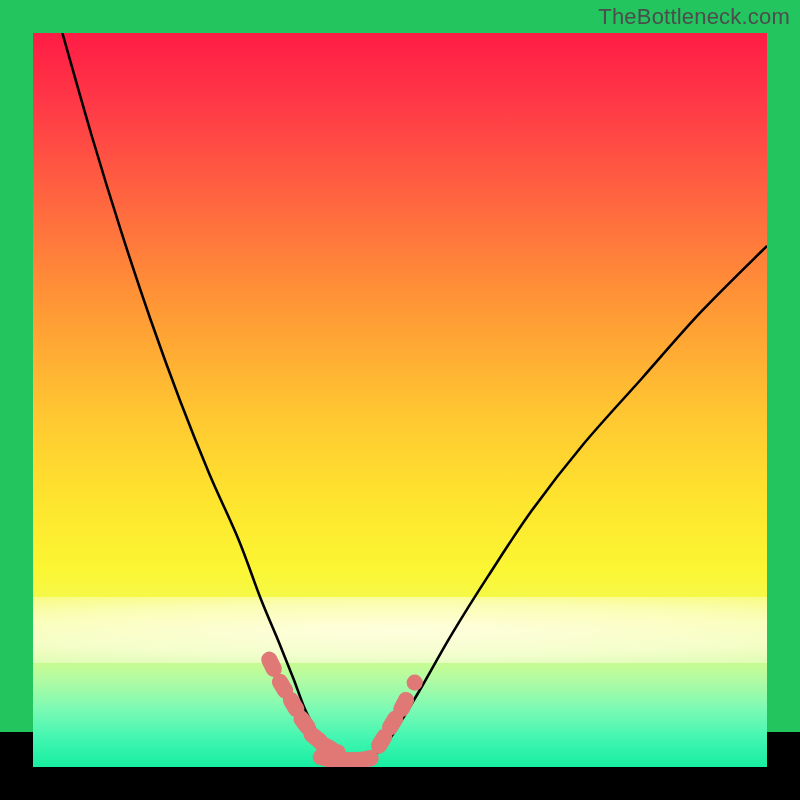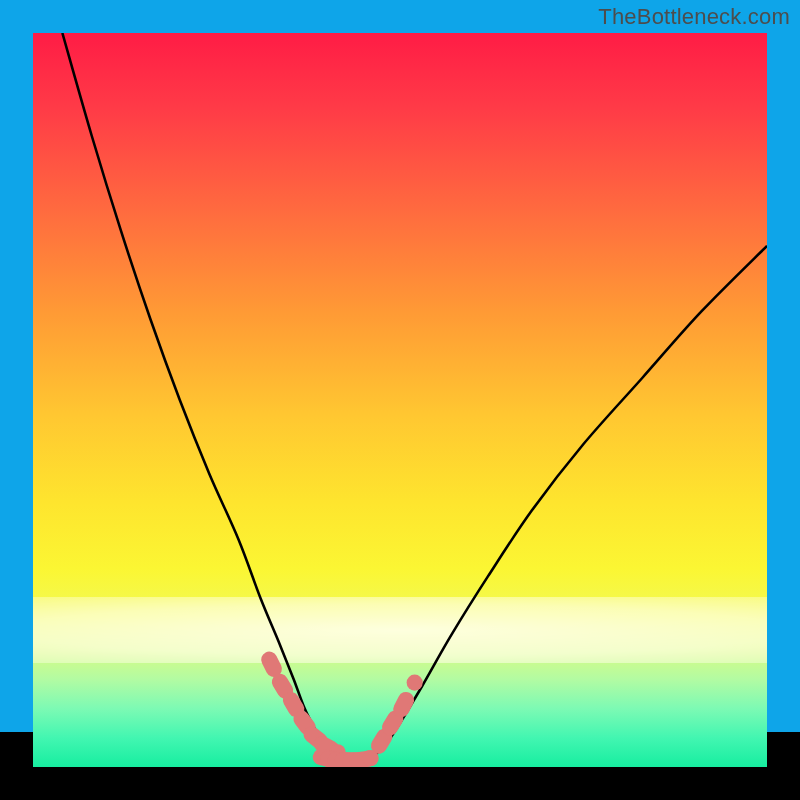--- a/index.html
+++ b/index.html
@@ -8,21 +8,21 @@
     width: 800px;
     height: 800px;
     background: #000;
     overflow: hidden;
     font-family: Arial, Helvetica, sans-serif;
   }
   .frame {
     position: relative;
     width: 800px;
     height: 732px;
-    background: #0ea5e9;
+    background: #22c55e;
   }
   .watermark {
     position: absolute;
     top: 4px;
     right: 10px;
     color: #4d4d4d;
     font-size: 22px;
     font-weight: 500;
     letter-spacing: 0.2px;
     z-index: 10;

